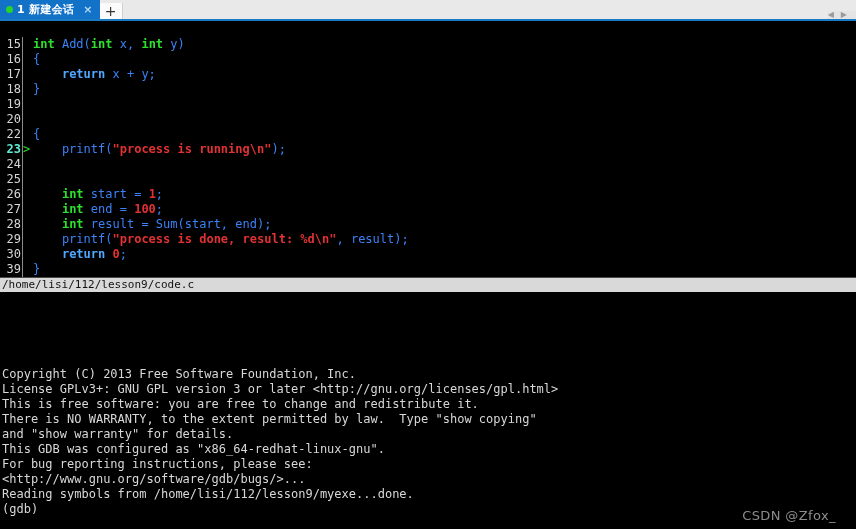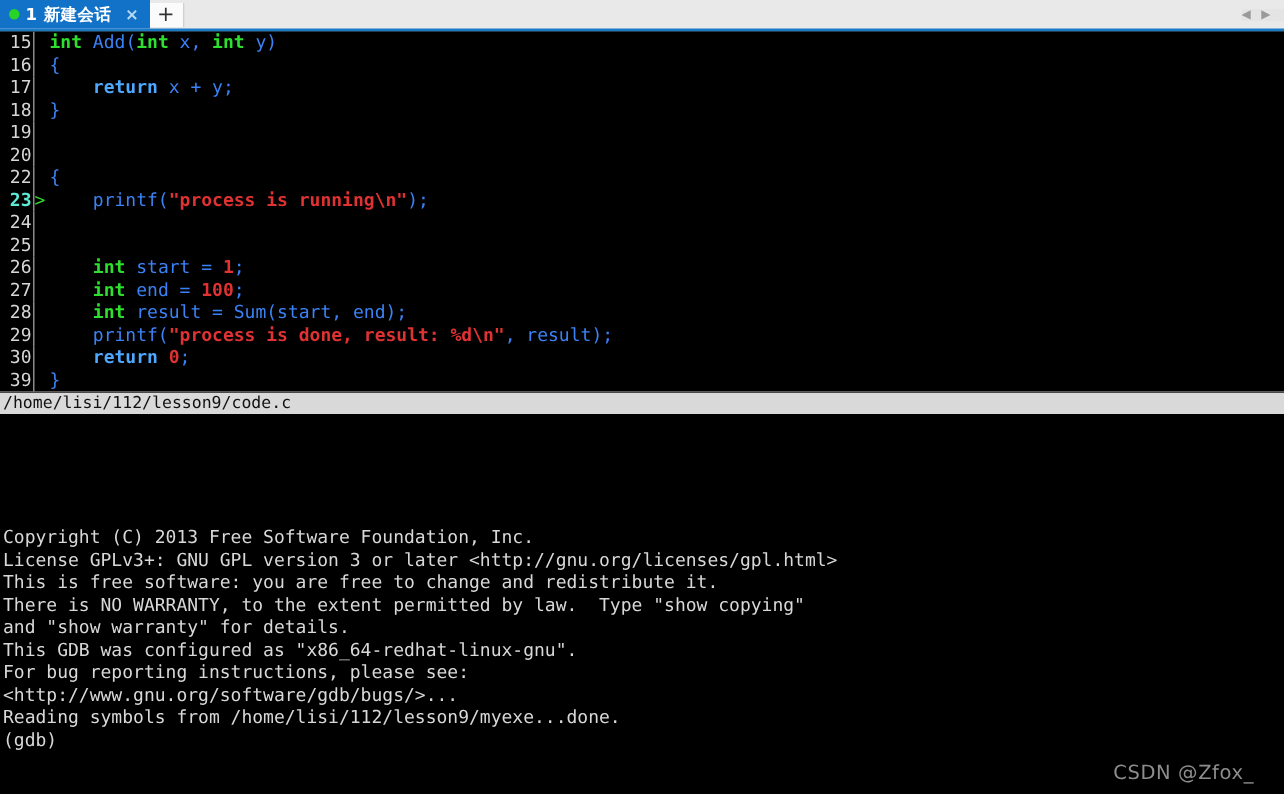--- a/index.html
+++ b/index.html
@@ -23,21 +23,21 @@
     flex-direction: column;
   }
 
   
   .tabbar {
     height: 19px;
     min-height: 19px;
     background: #e9e9e9;
     border-bottom: 2px solid #1a7bc4;
     display: flex;
-    align-items: center;
+    align-items: flex-end;
     font-family: "DejaVu Sans", "Liberation Sans", sans-serif;
     position: relative;
   }
   .tab {
     background: #1272c8;
     color: #ffffff;
     display: flex;
     align-items: center;
     padding: 0 4px 0 6px;
     font-size: 11px;
@@ -103,21 +103,21 @@
     background: #000000;
     font-size: 12px;
     line-height: 15px;
     color: #d8d8d8;
     overflow: hidden;
   }
 
   
   .srcpane {
     position: relative;
-    padding-top: 0;
+    padding-top: 16px;
   }
   .codeline {
     height: 15px;
     line-height: 15px;
     white-space: pre;
     display: flex;
     font-size: 12px;
   }
   .lnum {
     width: 22px;

